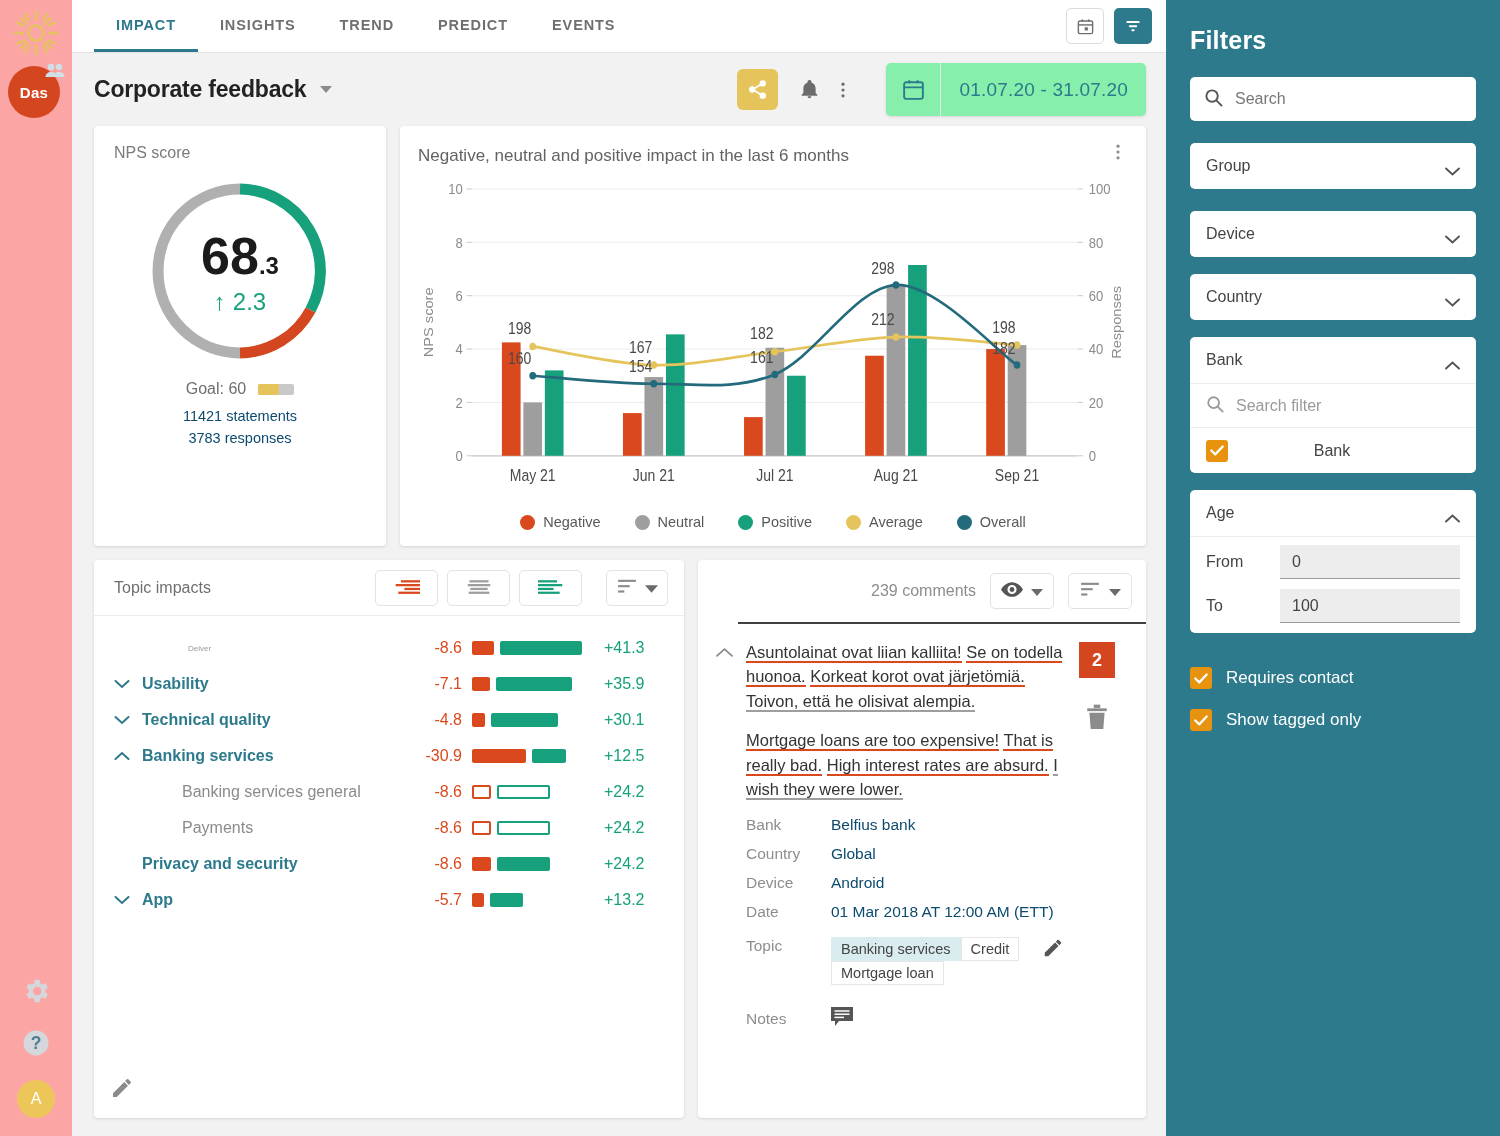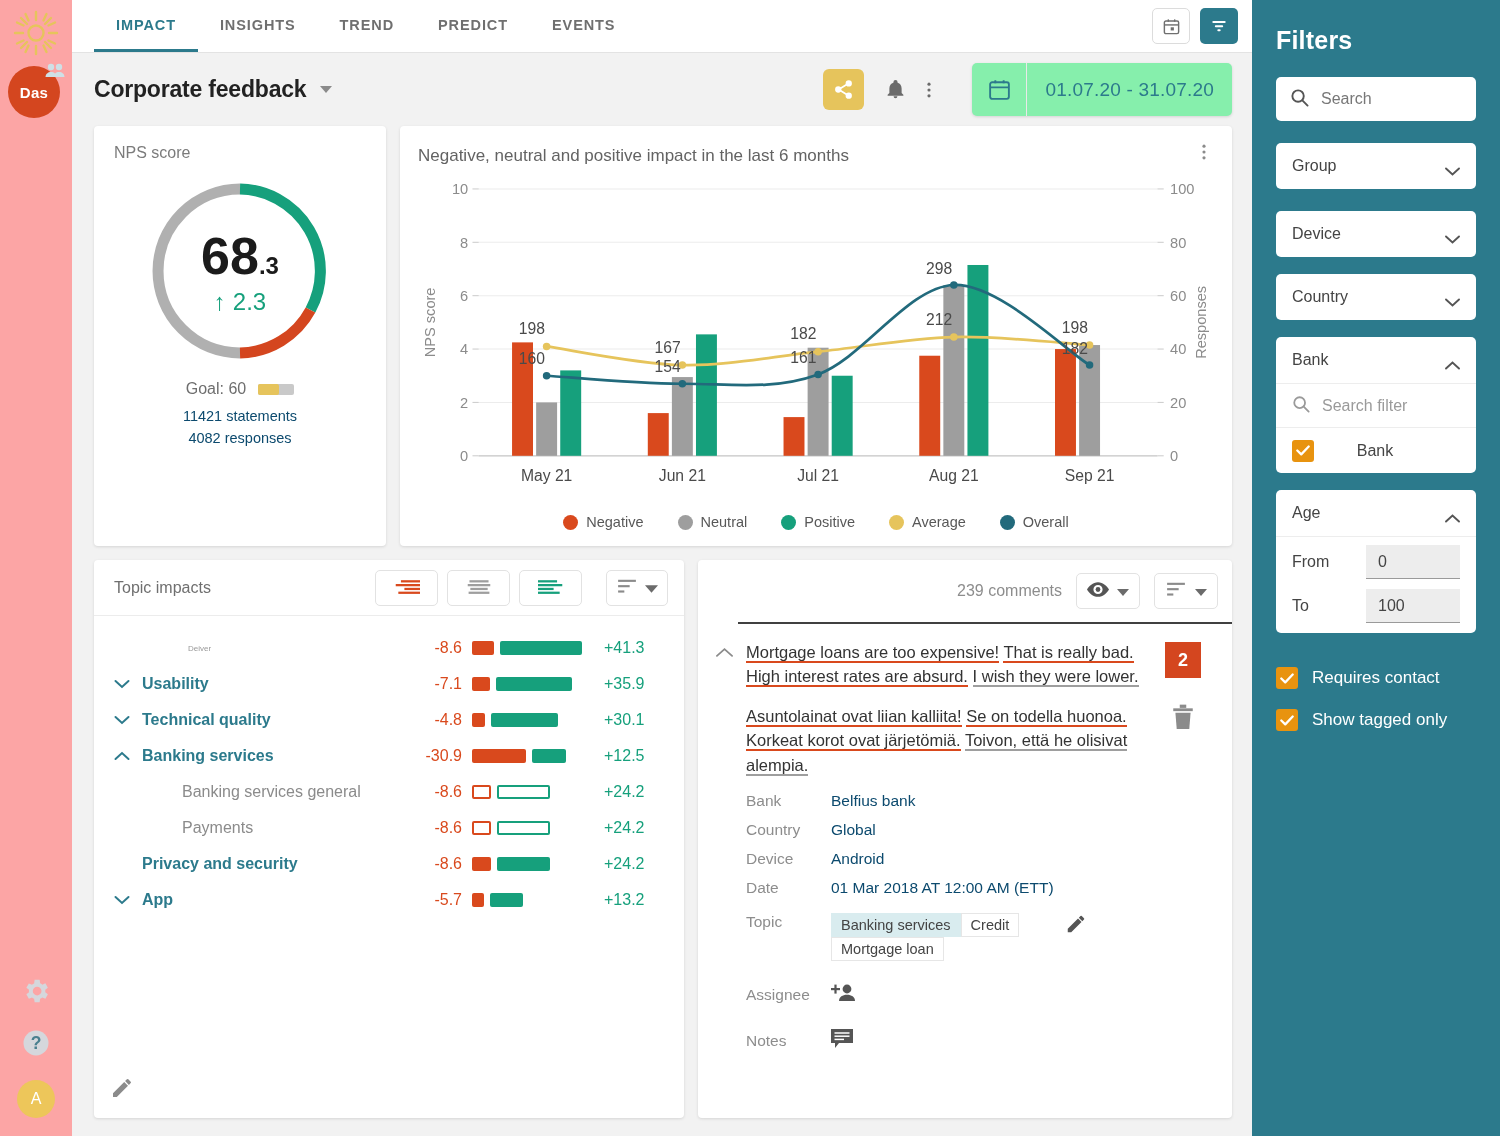--- a/index.html
+++ b/index.html
@@ -238,21 +238,21 @@
     align-items: center; padding-top: 2px; gap: 26px;
   }
   .cmt-score {
     width: 36px; height: 36px; background: #d4461f; color: #fff;
     display: flex; align-items: center; justify-content: center;
     font-size: 18px; font-weight: bold; cursor: pointer;
   }
 
   
   .filters {
-    width: 248px; background: #2c7a8c; flex-shrink: 0;
+    width: 334px; background: #2c7a8c; flex-shrink: 0;
     padding: 26px 24px 0 24px; overflow: hidden;
   }
   .filters-title { font-size: 25px; font-weight: bold; color: #fff; letter-spacing: .2px; }
   .f-search {
     margin-top: 22px; height: 44px; background: #fff; border-radius: 5px;
     display: flex; align-items: center; padding: 0 14px; gap: 12px; cursor: text;
   }
   .f-search-text { font-size: 16px; color: #777; }
   .f-block { margin-top: 17px; background: #fff; border-radius: 5px; overflow: hidden; }
   .f-block.gap-lg { margin-top: 22px; }
@@ -453,21 +453,21 @@
             </div>
           </div>
           <div class="goal-row">
             <span>Goal: 60</span>
             <span class="goal-bar">
                 <i></i>
               </span>
           </div>
           <div class="stats">
             <div>11421 statements</div>
-            <div>4082 responses</div>
+            <div>3783 responses</div>
           </div>
         </div>
 
         <div class="card chart-card">
           <div class="chart-head">
             <div class="chart-title">Negative, neutral and positive impact in the last 6 months</div>
             <div class="chart-head-spacer"></div>
             <div>
               <svg viewBox="0 0 24 24" width="20" height="20" fill="#8b8b8b">
                 <circle cx="12" cy="5" r="1.9"></circle>
@@ -776,22 +776,22 @@
           </div>
 
           <div class="comment-body">
             <div class="cmt-collapse">
               <svg viewBox="0 0 18 11" width="17" height="11" fill="none" stroke="#8b8b8b" stroke-width="1.9" stroke-linecap="round">
                   <polyline points="1,9 9,2 17,9"></polyline>
                 </svg>
             </div>
             <div class="cmt-main">
               <div class="cmt-text" id="cmt-text">
+                  <p><span class="u-neg">Asuntolainat ovat liian kalliita!</span><span> </span><span class="u-neg">Se on todella huonoa.</span><span> </span><span class="u-neg">Korkeat korot ovat järjetömiä.</span><span> </span><span class="u-neu">Toivon, että he olisivat alempia.</span></p>
                   <p><span class="u-neg">Mortgage loans are too expensive!</span><span> </span><span class="u-neg">That is really bad.</span><span> </span><span class="u-neg">High interest rates are absurd.</span><span> </span><span class="u-neu">I wish they were lower.</span></p>
-                  <p><span class="u-neg">Asuntolainat ovat liian kalliita!</span><span> </span><span class="u-neg">Se on todella huonoa.</span><span> </span><span class="u-neg">Korkeat korot ovat järjetömiä.</span><span> </span><span class="u-neu">Toivon, että he olisivat alempia.</span></p>
                 </div>
               <div class="meta-table" id="meta-table">
                   <div class="meta-row">
                     <div class="meta-key">Bank</div>
                     <div class="meta-val">Belfius bank</div>
                   </div>
                   <div class="meta-row">
                     <div class="meta-key">Country</div>
                     <div class="meta-val">Global</div>
                   </div>
@@ -812,31 +812,20 @@
                     <span class="chip">Credit</span>
                     <span class="chip">Mortgage loan</span>
                   </div>
                 <div style="margin-left:14px;cursor:pointer;">
                   <svg viewBox="0 0 24 24" width="22" height="22" fill="#555">
                     <path d="M3 17.2V21h3.8L18 9.8 14.2 6zM20.7 7.1a1 1 0 000-1.4l-2.4-2.4a1 1 0 00-1.4 0l-1.8 1.8L18.9 8.9z"></path>
                   </svg>
                 </div>
               </div>
 
-              <div class="meta-row" style="margin-top:22px;align-items:center;">
-                <div class="meta-key">Assignee</div>
-                <div style="cursor:pointer;">
-                  <svg viewBox="0 0 26 20" width="26" height="20" fill="#555">
-                    <circle cx="16" cy="6" r="4.4"></circle>
-                    <path d="M8 18c0-4 3.6-6.2 8-6.2s8 2.2 8 6.2z"></path>
-                    <rect x="0" y="5" width="9" height="2.2"></rect>
-                      <rect x="3.4" y="1.6" width="2.2" height="9"></rect>
-                  </svg>
-                </div>
-              </div>
 
               <div class="meta-row" style="margin-top:22px;align-items:center;">
                 <div class="meta-key">Notes</div>
                 <div style="cursor:pointer;">
                   <svg viewBox="0 0 22 20" width="22" height="20" fill="#555">
                     <path d="M0 0h22v14H8l-4 5v-5H0z"></path>
                     <g stroke="#fff" stroke-width="1.5">
                         <line x1="3.5" y1="4" x2="18.5" y2="4"></line>
                         <line x1="3.5" y1="7.2" x2="18.5" y2="7.2"></line>
                         <line x1="3.5" y1="10.4" x2="13" y2="10.4"></line>

